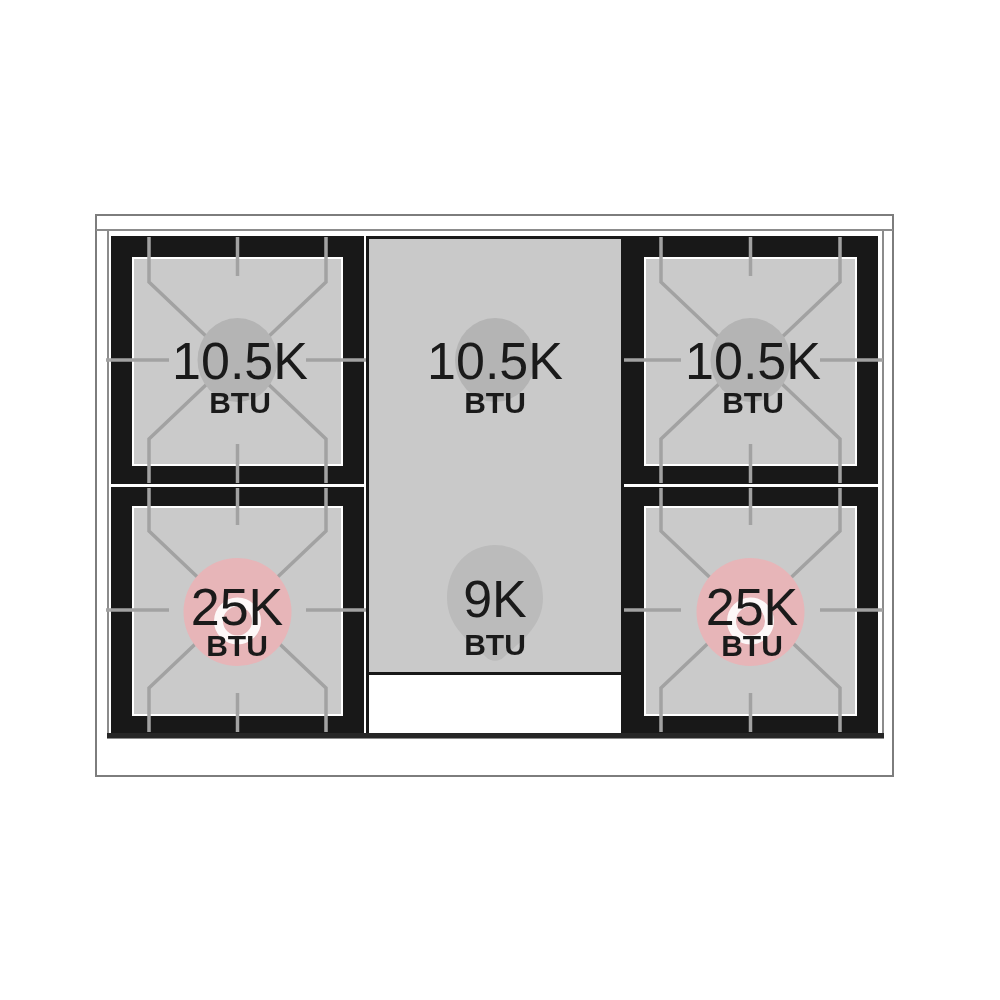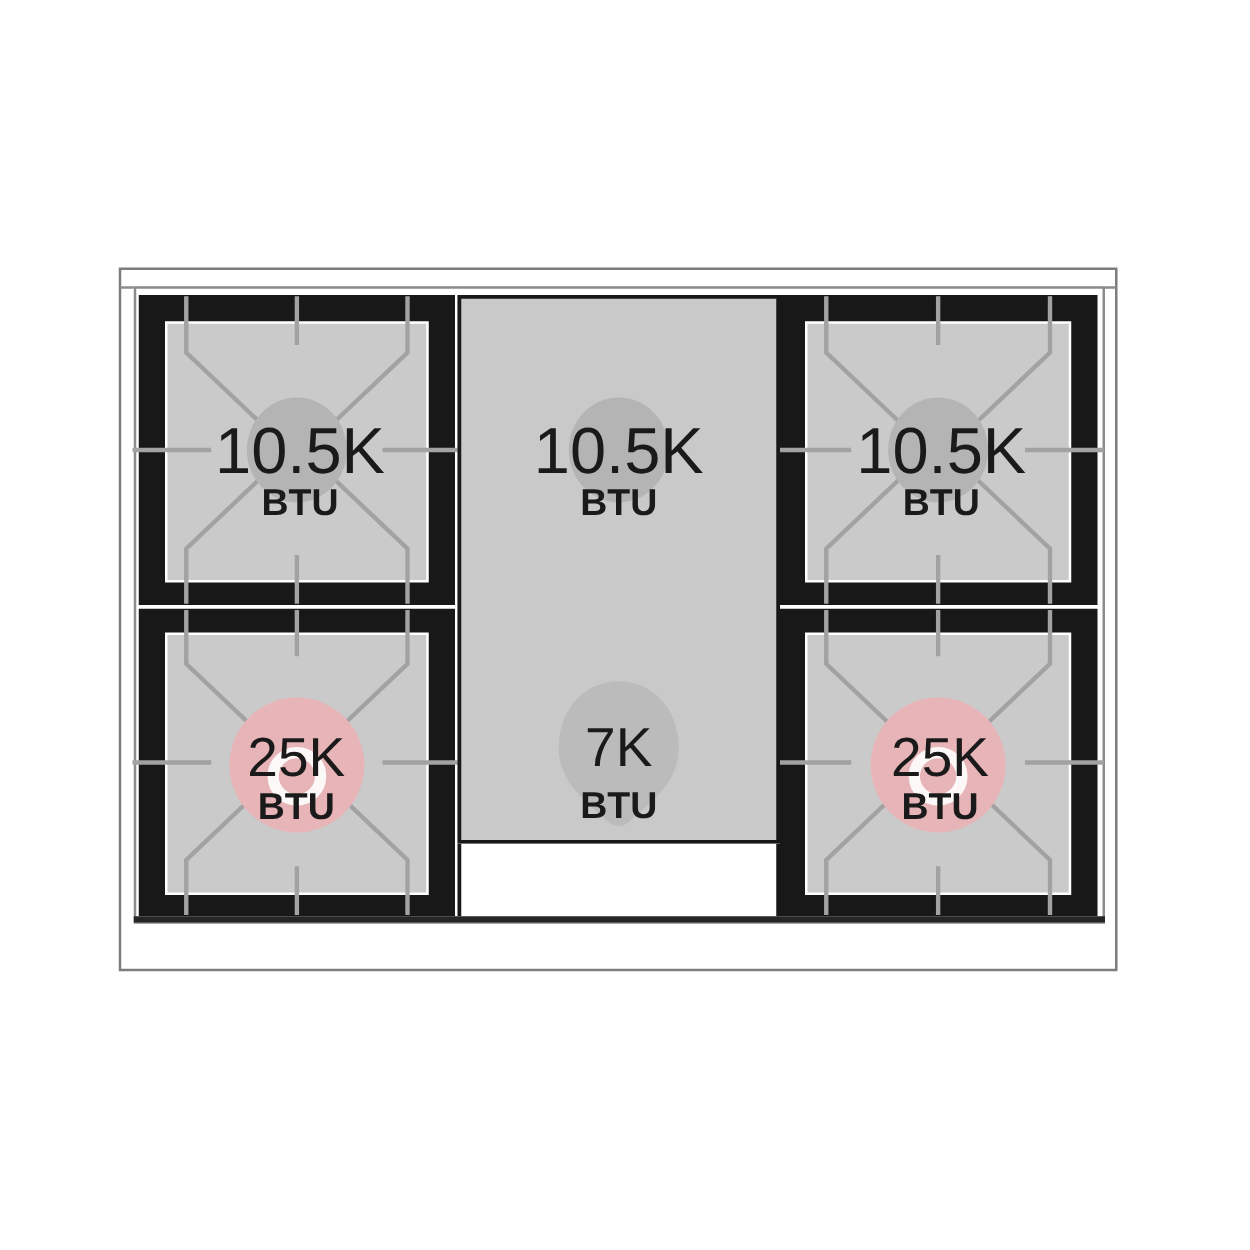--- a/index.html
+++ b/index.html
@@ -63,21 +63,21 @@
   
   .lbl {
     position: absolute;
     transform: translate(-50%, -50%);
     white-space: nowrap;
     color: #1a1a1a;
     line-height: 1;
     text-align: center;
   }
   .lbl-value-lg { font-size: 52px; }
-  .lbl-value-xl { font-size: 44px; }
+  .lbl-value-xl { font-size: 52px; }
   .lbl-unit { font-size: 30px; font-weight: bold; }
 </style>
 </head>
 <body>
 
 <div id="stage">
 
   <div class="abs range-outline"></div>
   <div class="abs back-trim-line"></div>
   <div class="abs cooktop-surface"></div>
@@ -170,19 +170,19 @@
 
   <div class="lbl lbl-value-lg" style="left:495px; top:361px;">10.5K</div>
   <div class="lbl lbl-unit" style="left:495px; top:403px;">BTU</div>
 
   <div class="lbl lbl-value-lg" style="left:753px; top:361px;">10.5K</div>
   <div class="lbl lbl-unit" style="left:753px; top:403px;">BTU</div>
 
   <div class="lbl lbl-value-xl" style="left:237px; top:607px;">25K</div>
   <div class="lbl lbl-unit" style="left:237px; top:646px;">BTU</div>
 
-  <div class="lbl lbl-value-xl" style="left:495px; top:599px;">7K</div>
+  <div class="lbl lbl-value-xl" style="left:495px; top:599px;">9K</div>
   <div class="lbl lbl-unit" style="left:495px; top:645px;">BTU</div>
 
   <div class="lbl lbl-value-xl" style="left:752px; top:607px;">25K</div>
   <div class="lbl lbl-unit" style="left:752px; top:646px;">BTU</div>
 
 </div>
 
 </body></html>

